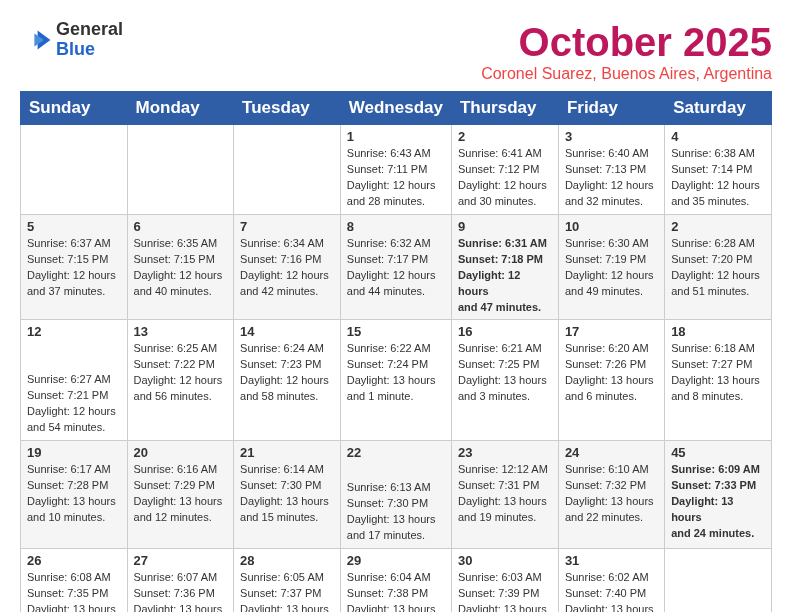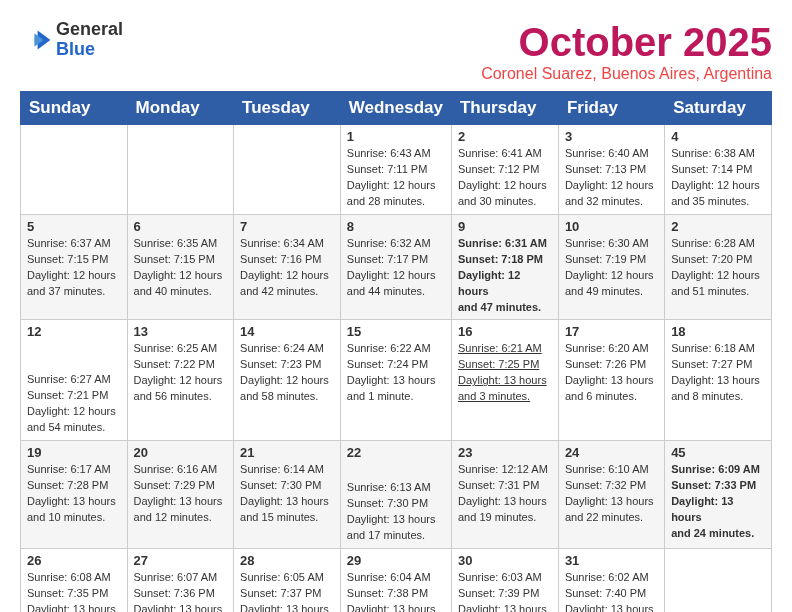--- a/index.html
+++ b/index.html
@@ -236,21 +236,21 @@
         </td>
         <td>
           <span class="day-number">15</span>
           <div class="day-info" style="white-space: pre-line;">Sunrise: 6:22 AM
 Sunset: 7:24 PM
 Daylight: 13 hours
 and 1 minute.</div>
         </td>
         <td>
           <span class="day-number">16</span>
-          <div class="day-info" style="white-space: pre-line; text-decoration: underline;">Sunrise: 6:21 AM
+          <div class="day-info" style="white-space: pre-line;">Sunrise: 6:21 AM
 Sunset: 7:25 PM
 Daylight: 13 hours
 and 3 minutes.</div>
         </td>
         <td>
           <span class="day-number">17</span>
           <div class="day-info" style="white-space: pre-line;">Sunrise: 6:20 AM
 Sunset: 7:26 PM
 Daylight: 13 hours
 and 6 minutes.</div>

